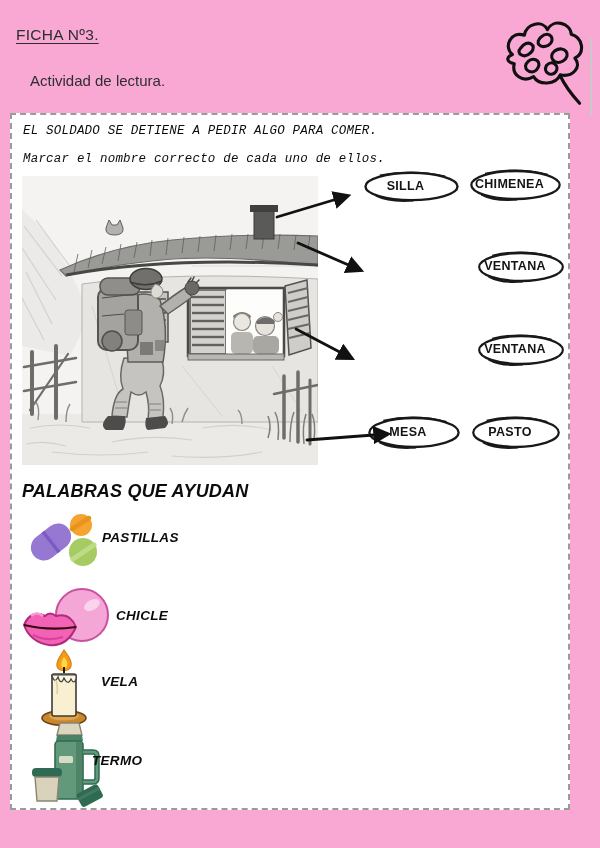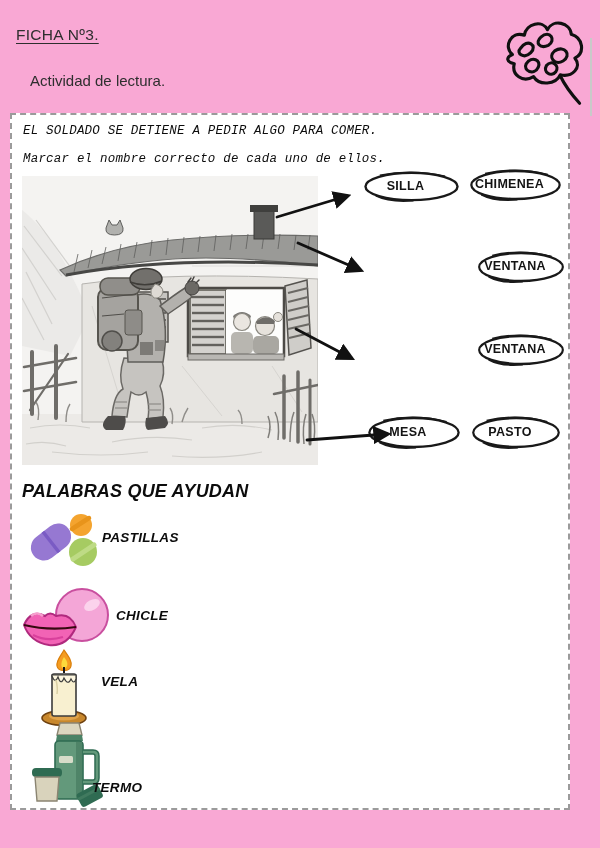--- a/index.html
+++ b/index.html
@@ -348,15 +348,15 @@
 
       <rect x="6" y="48" width="30" height="9" rx="4" fill="#2f6b52"></rect>
       <polygon points="9,57 33,57 31,81 11,81" fill="#d9d3bc" stroke="#8a8471" stroke-width="1.4"></polygon>
 
       <g transform="rotate(-28 64 76)">
         <rect x="52" y="68" width="24" height="15" rx="3" fill="#2f6b52"></rect>
         <rect x="52" y="72" width="24" height="3" fill="#417a5f"></rect>
       </g>
     </svg>
   </div>
-  <div class="abs helper-label" style="left:92px;top:753px;margin-top:27px;">TERMO</div>
+  <div class="abs helper-label" style="left:92px;top:753px;">TERMO</div>
 
 </div>
 
 </body></html>

